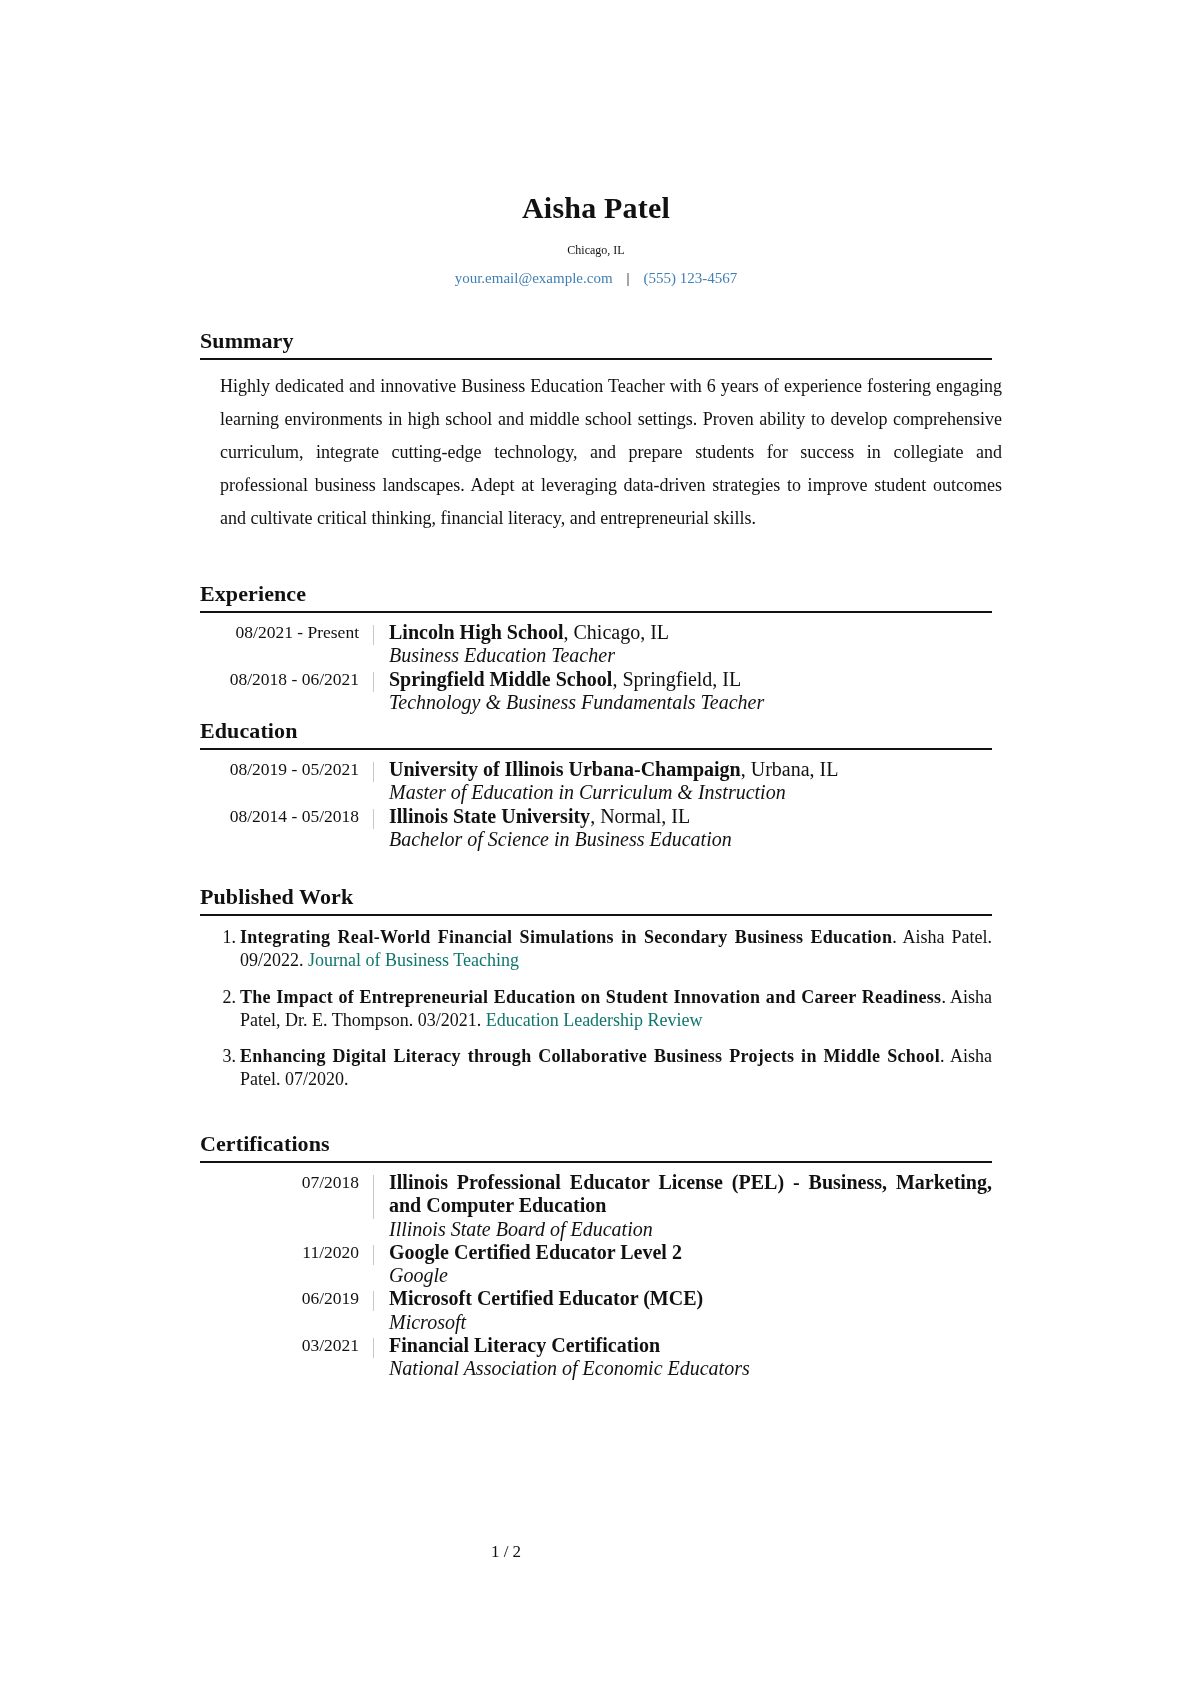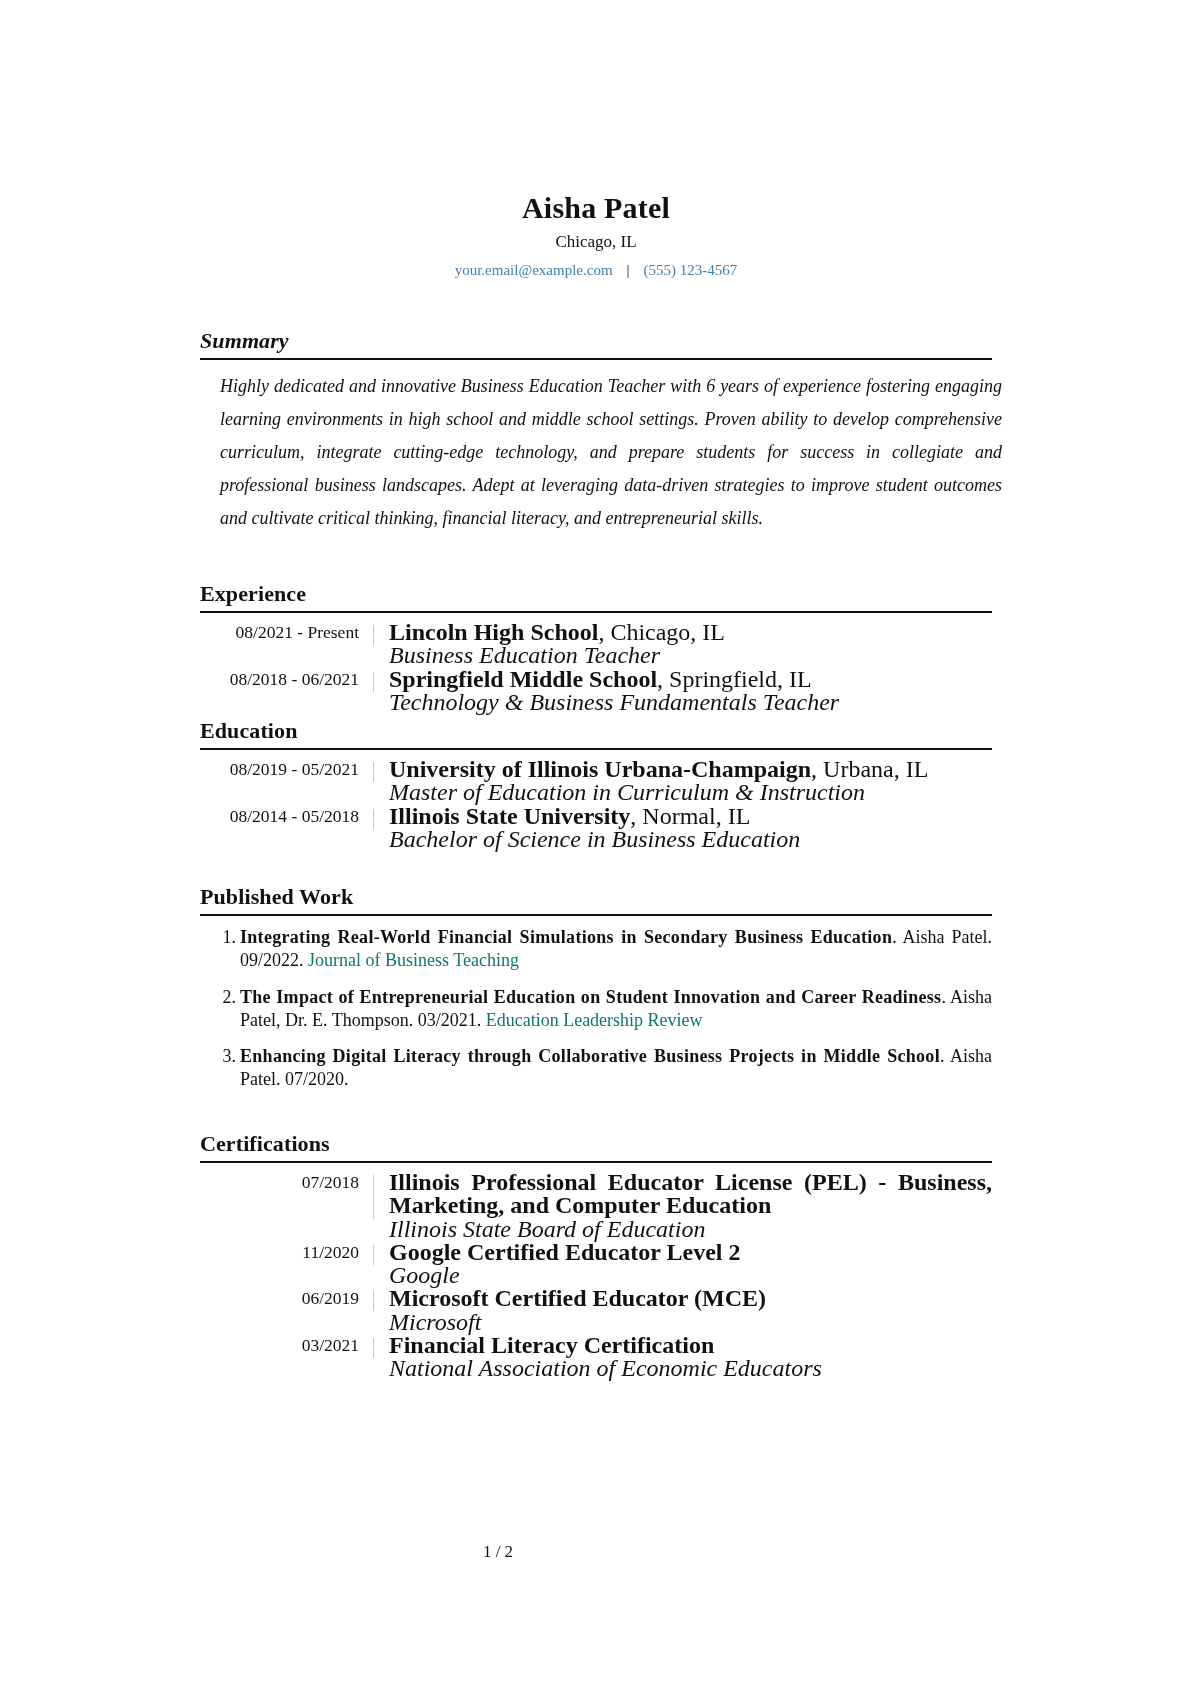--- a/index.html
+++ b/index.html
@@ -4,66 +4,66 @@
   <style>
     html, body { margin: 0; padding: 0; background: #ffffff; }
     body {
       width: 1190px; height: 1683px; position: relative; overflow: hidden;
       font-family: "Liberation Serif", "DejaVu Serif", serif;
       color: #111111;
     }
     .page { position: absolute; left: 200px; top: 0; width: 792px; }
     .header { position: absolute; left: 0; top: 190px; width: 792px; text-align: center; }
     .name { font-size: 30px; font-weight: bold; line-height: 36px; letter-spacing: 0.2px; }
-    .location { font-size: 17px; line-height: 28px; margin-top: 2px; }
+    .location { font-size: 12px; line-height: 28px; margin-top: 10px; }
     .contacts { font-size: 15px; line-height: 28px; }
     .contacts a { color: #3f7fb3; text-decoration: none; }
     .contacts .sep { margin: 0 14px; color: #111; }
 
     .section { position: absolute; left: 0; width: 792px; }
     .section-title { font-size: 22px; line-height: 28px; font-weight: bold; letter-spacing: 0.1px; }
     .rule { height: 2px; background: #111; margin-top: 3px; }
 
     .summary-text {
       margin: 10px 0 0 20px; width: 782px; font-size: 18px; line-height: 33px;
       text-align: justify;
     }
 
     .tl { margin-top: 8px; }
     .tl-row { display: flex; align-items: flex-start; }
     .tl-date { width: 173px; text-align: right; font-size: 17.5px; line-height: 23.3px; padding-right: 14px; box-sizing: border-box; flex: none; }
     .tl-bar { width: 1px; background: #c8c8c8; margin-top: 4px; height: 20px; flex: none; }
-    .tl-body { padding-left: 15px; font-size: 24px; line-height: 23.3px; flex: 1; }
+    .tl-body { padding-left: 15px; font-size: 20px; line-height: 23.3px; flex: 1; }
     .tl-body b { font-weight: bold; }
     .tl-body .sub { font-style: italic; }
     .cert .tl-body { width: 600px; text-align: justify; }
 
     .pubs { margin: 10px 0 0 0; padding: 0; list-style: none; }
     .pub { display: flex; font-size: 18px; line-height: 23.3px; margin-bottom: 13px; }
     .pub-num { width: 40px; text-align: right; padding-right: 4px; flex: none; box-sizing: border-box; }
     .pub-body { flex: 1; text-align: justify; }
     .pub-title { font-weight: bold; letter-spacing: 0.3px; }
     .pub-venue { color: #0f766e; text-decoration: none; }
 
-    .footer { position: absolute; top: 1542px; left: 4px; width: 988px; text-align: center; font-size: 17px; }
+    .footer { position: absolute; top: 1542px; left: 12px; width: 988px; text-align: center; font-size: 17px; }
   </style>
 </head>
 <body>
 
 <div class="page">
 
   <div class="header">
     <div class="name">Aisha Patel</div>
     <div class="location">Chicago, IL</div>
     <div class="contacts">
       <a>your.email@example.com</a><span class="sep">|</span><a>(555) 123-4567</a>
     </div>
   </div>
 
-  <div class="section" style="top:327px;font-style:italic;">
+  <div class="section" style="top:327px;">
     <div class="section-title">Summary</div>
     <div class="rule"></div>
     <div class="summary-text">Highly dedicated and innovative Business Education Teacher with 6 years of experience fostering engaging learning environments in high school and middle school settings. Proven ability to develop comprehensive curriculum, integrate cutting-edge technology, and prepare students for success in collegiate and professional business landscapes. Adept at leveraging data-driven strategies to improve student outcomes and cultivate critical thinking, financial literacy, and entrepreneurial skills.</div>
   </div>
 
   <div class="section" style="top:580px;">
     <div class="section-title">Experience</div>
     <div class="rule"></div>
     <div class="tl">
       <div class="tl-row">

